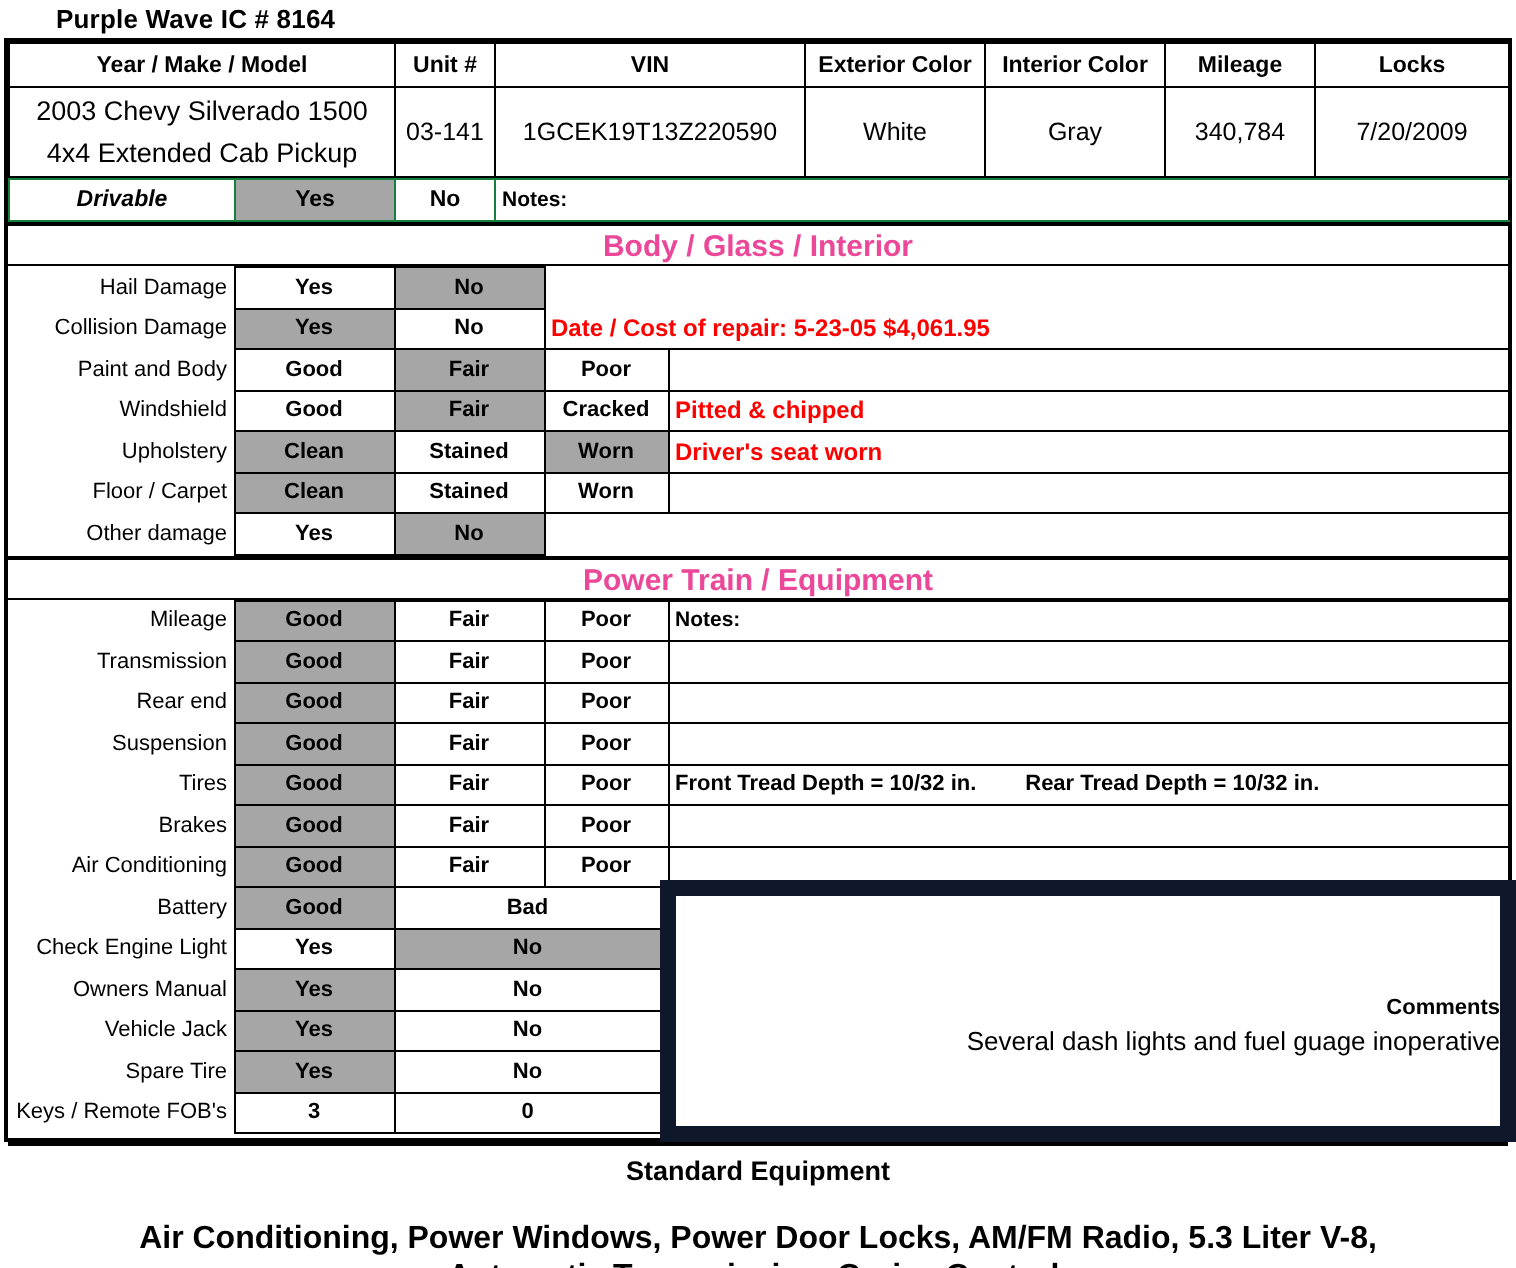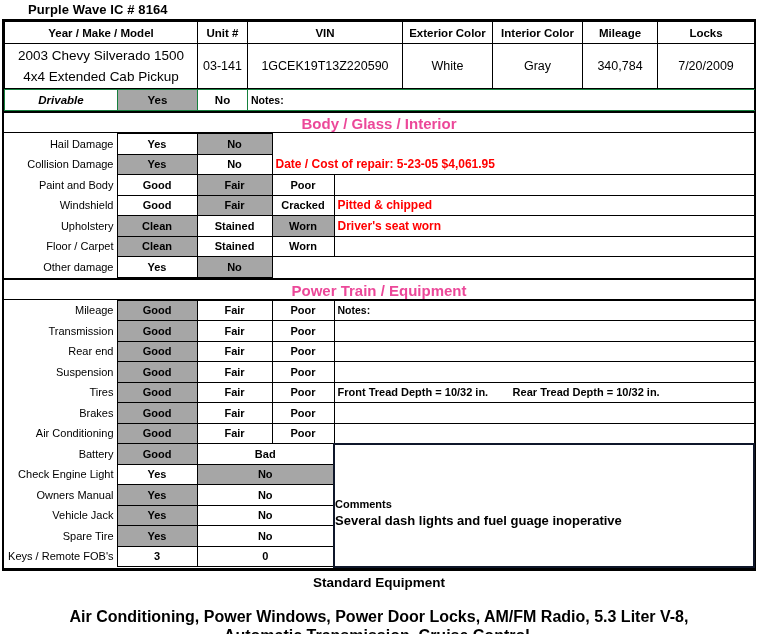--- a/index.html
+++ b/index.html
@@ -127,34 +127,34 @@
     padding-left: 3px;
     font-size: 10.5px;
     font-weight: bold;
   }
   .chk td.note.red { color: #ff0000; font-size: 12px; }
   .chk td.note.bignote { font-size: 11px; }
   .chk td.blank { border: 0; }
 
   
   .cmt-box {
-    border: 2px solid #0f172a;
-    text-align: left;
+    border: 8px solid #0f172a;
+    text-align: right;
     vertical-align: top;
     padding-top: 18px;
   }
   .cmt-title {
     font-size: 11px;
     font-weight: bold;
     line-height: 14px;
     color: #000;
   }
   .cmt-text {
     font-size: 13px;
-    font-weight: bold;
+    font-weight: normal;
     line-height: 20px;
     color: #000;
   }
 
   
   .stdeq {
     border-top: 2px solid #000;
     text-align: center;
     padding-top: 3px;
   }

